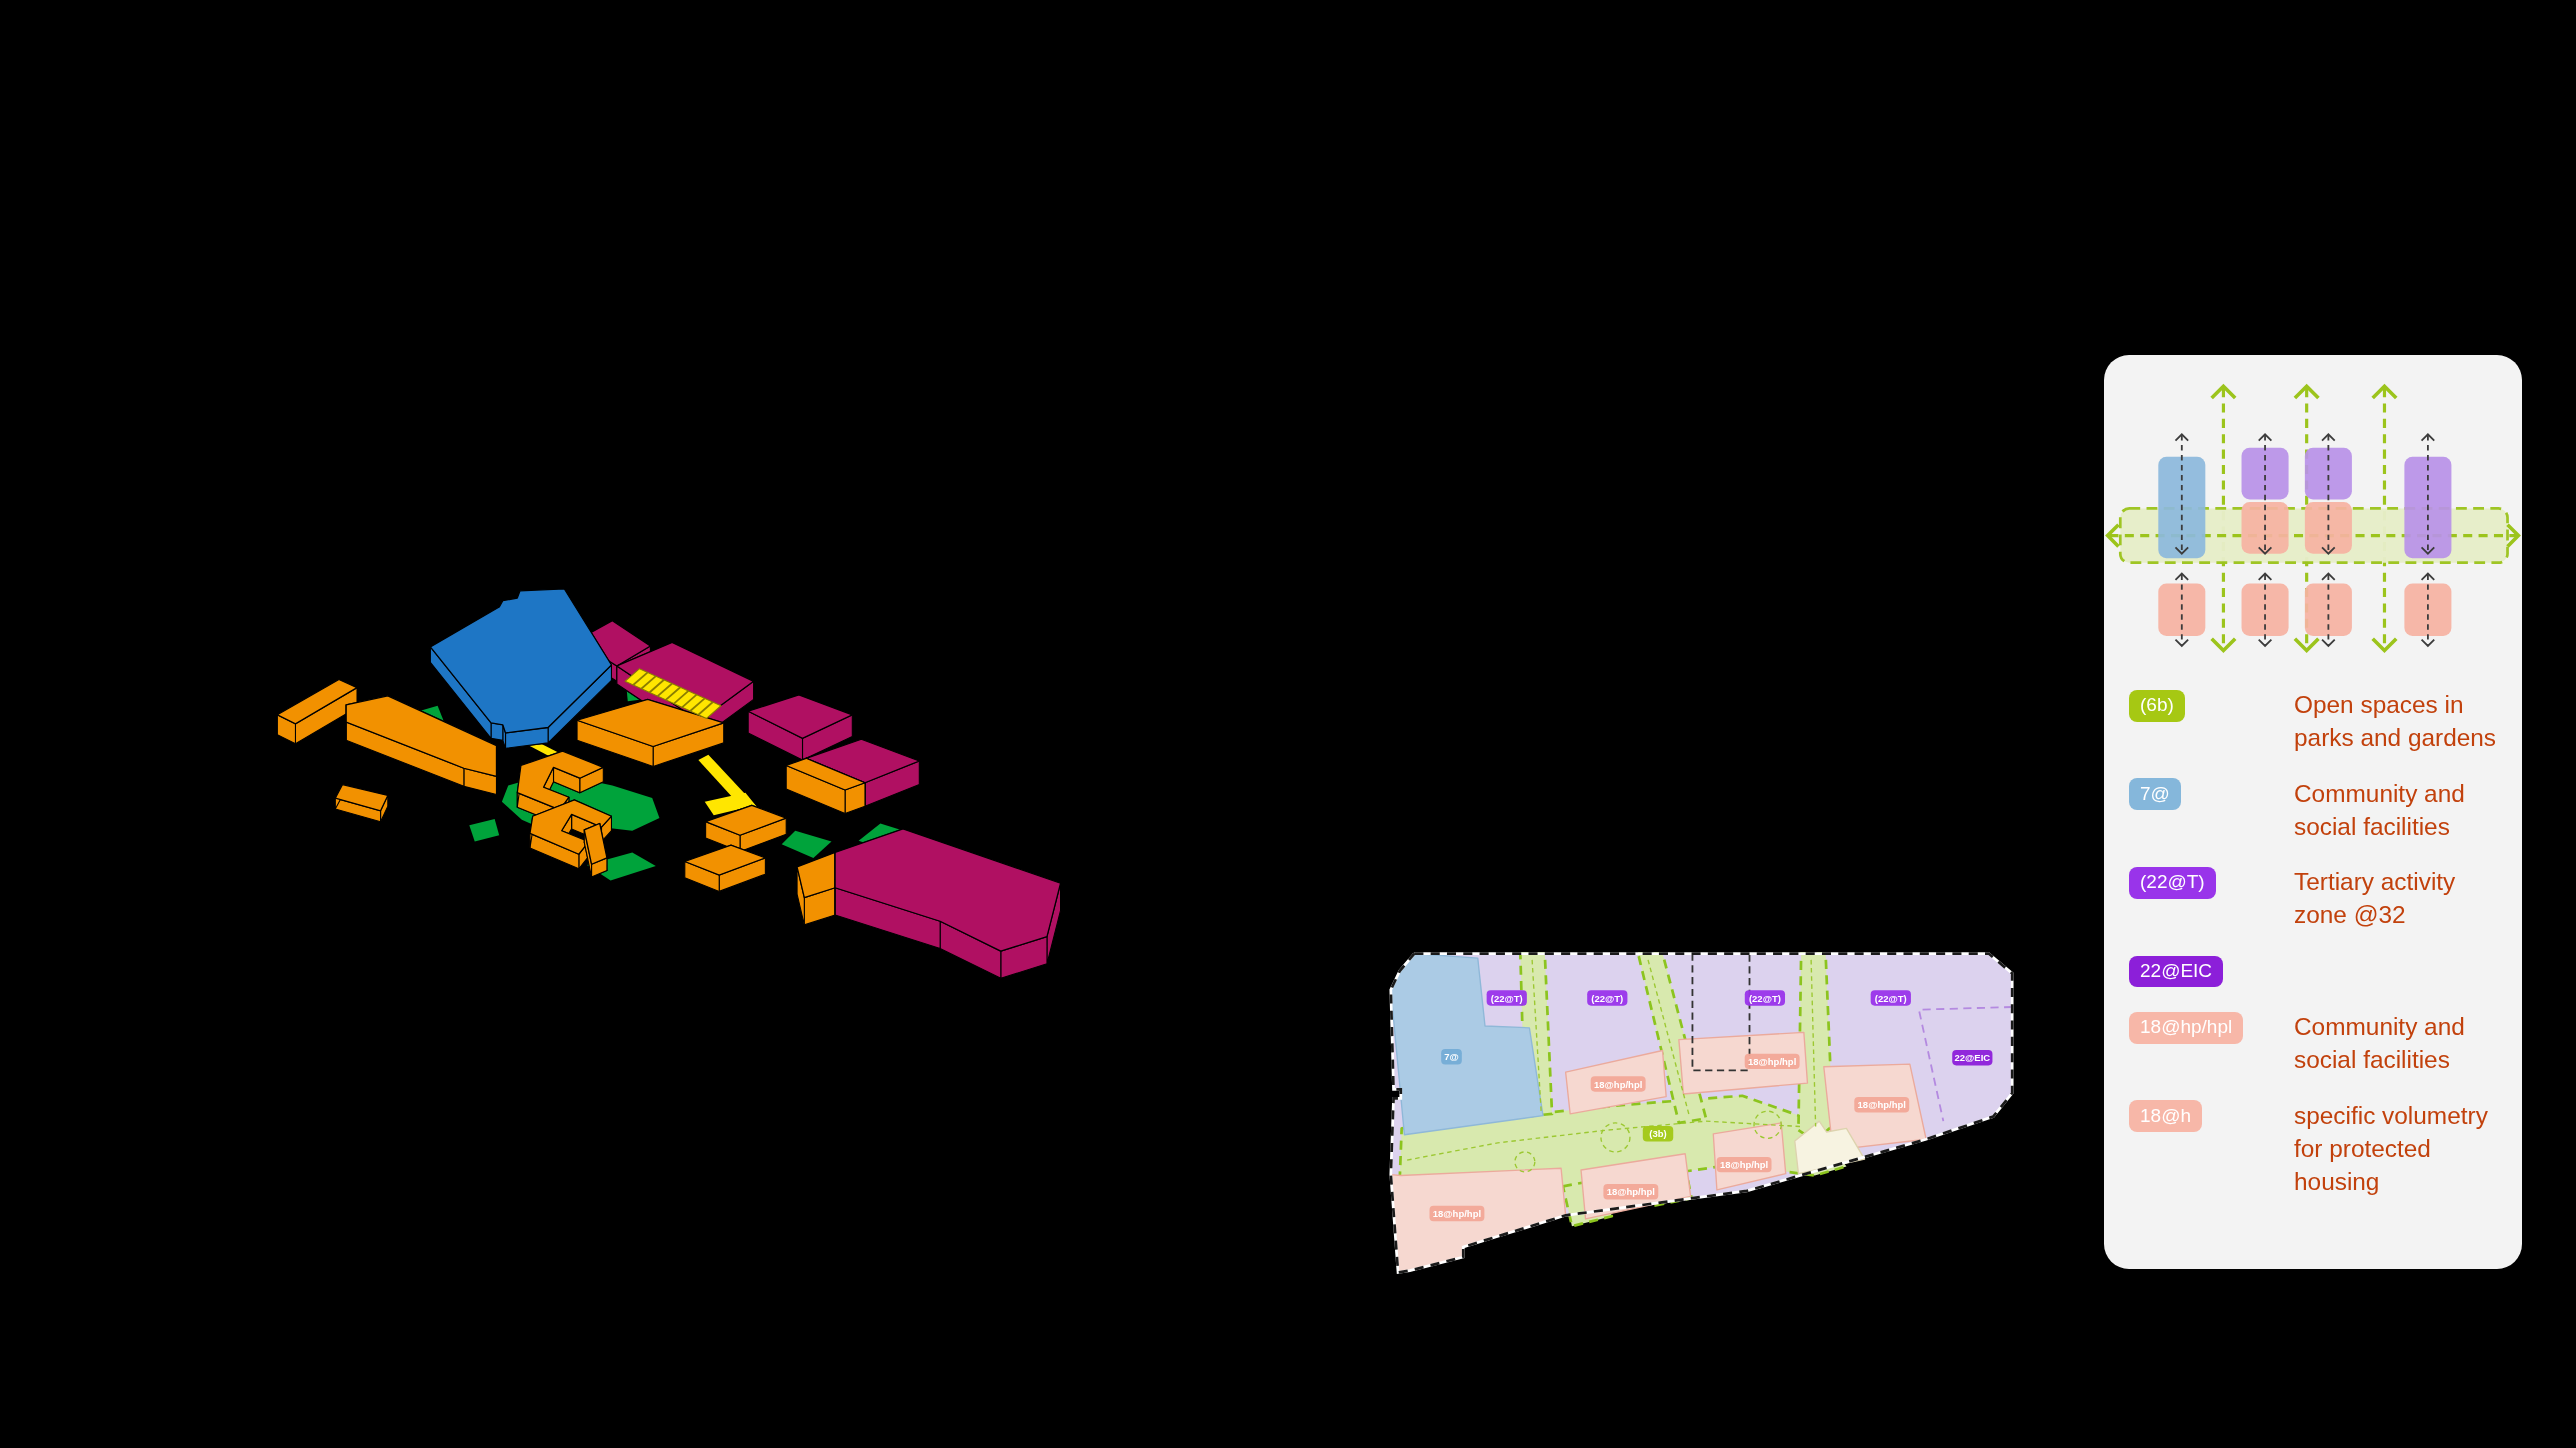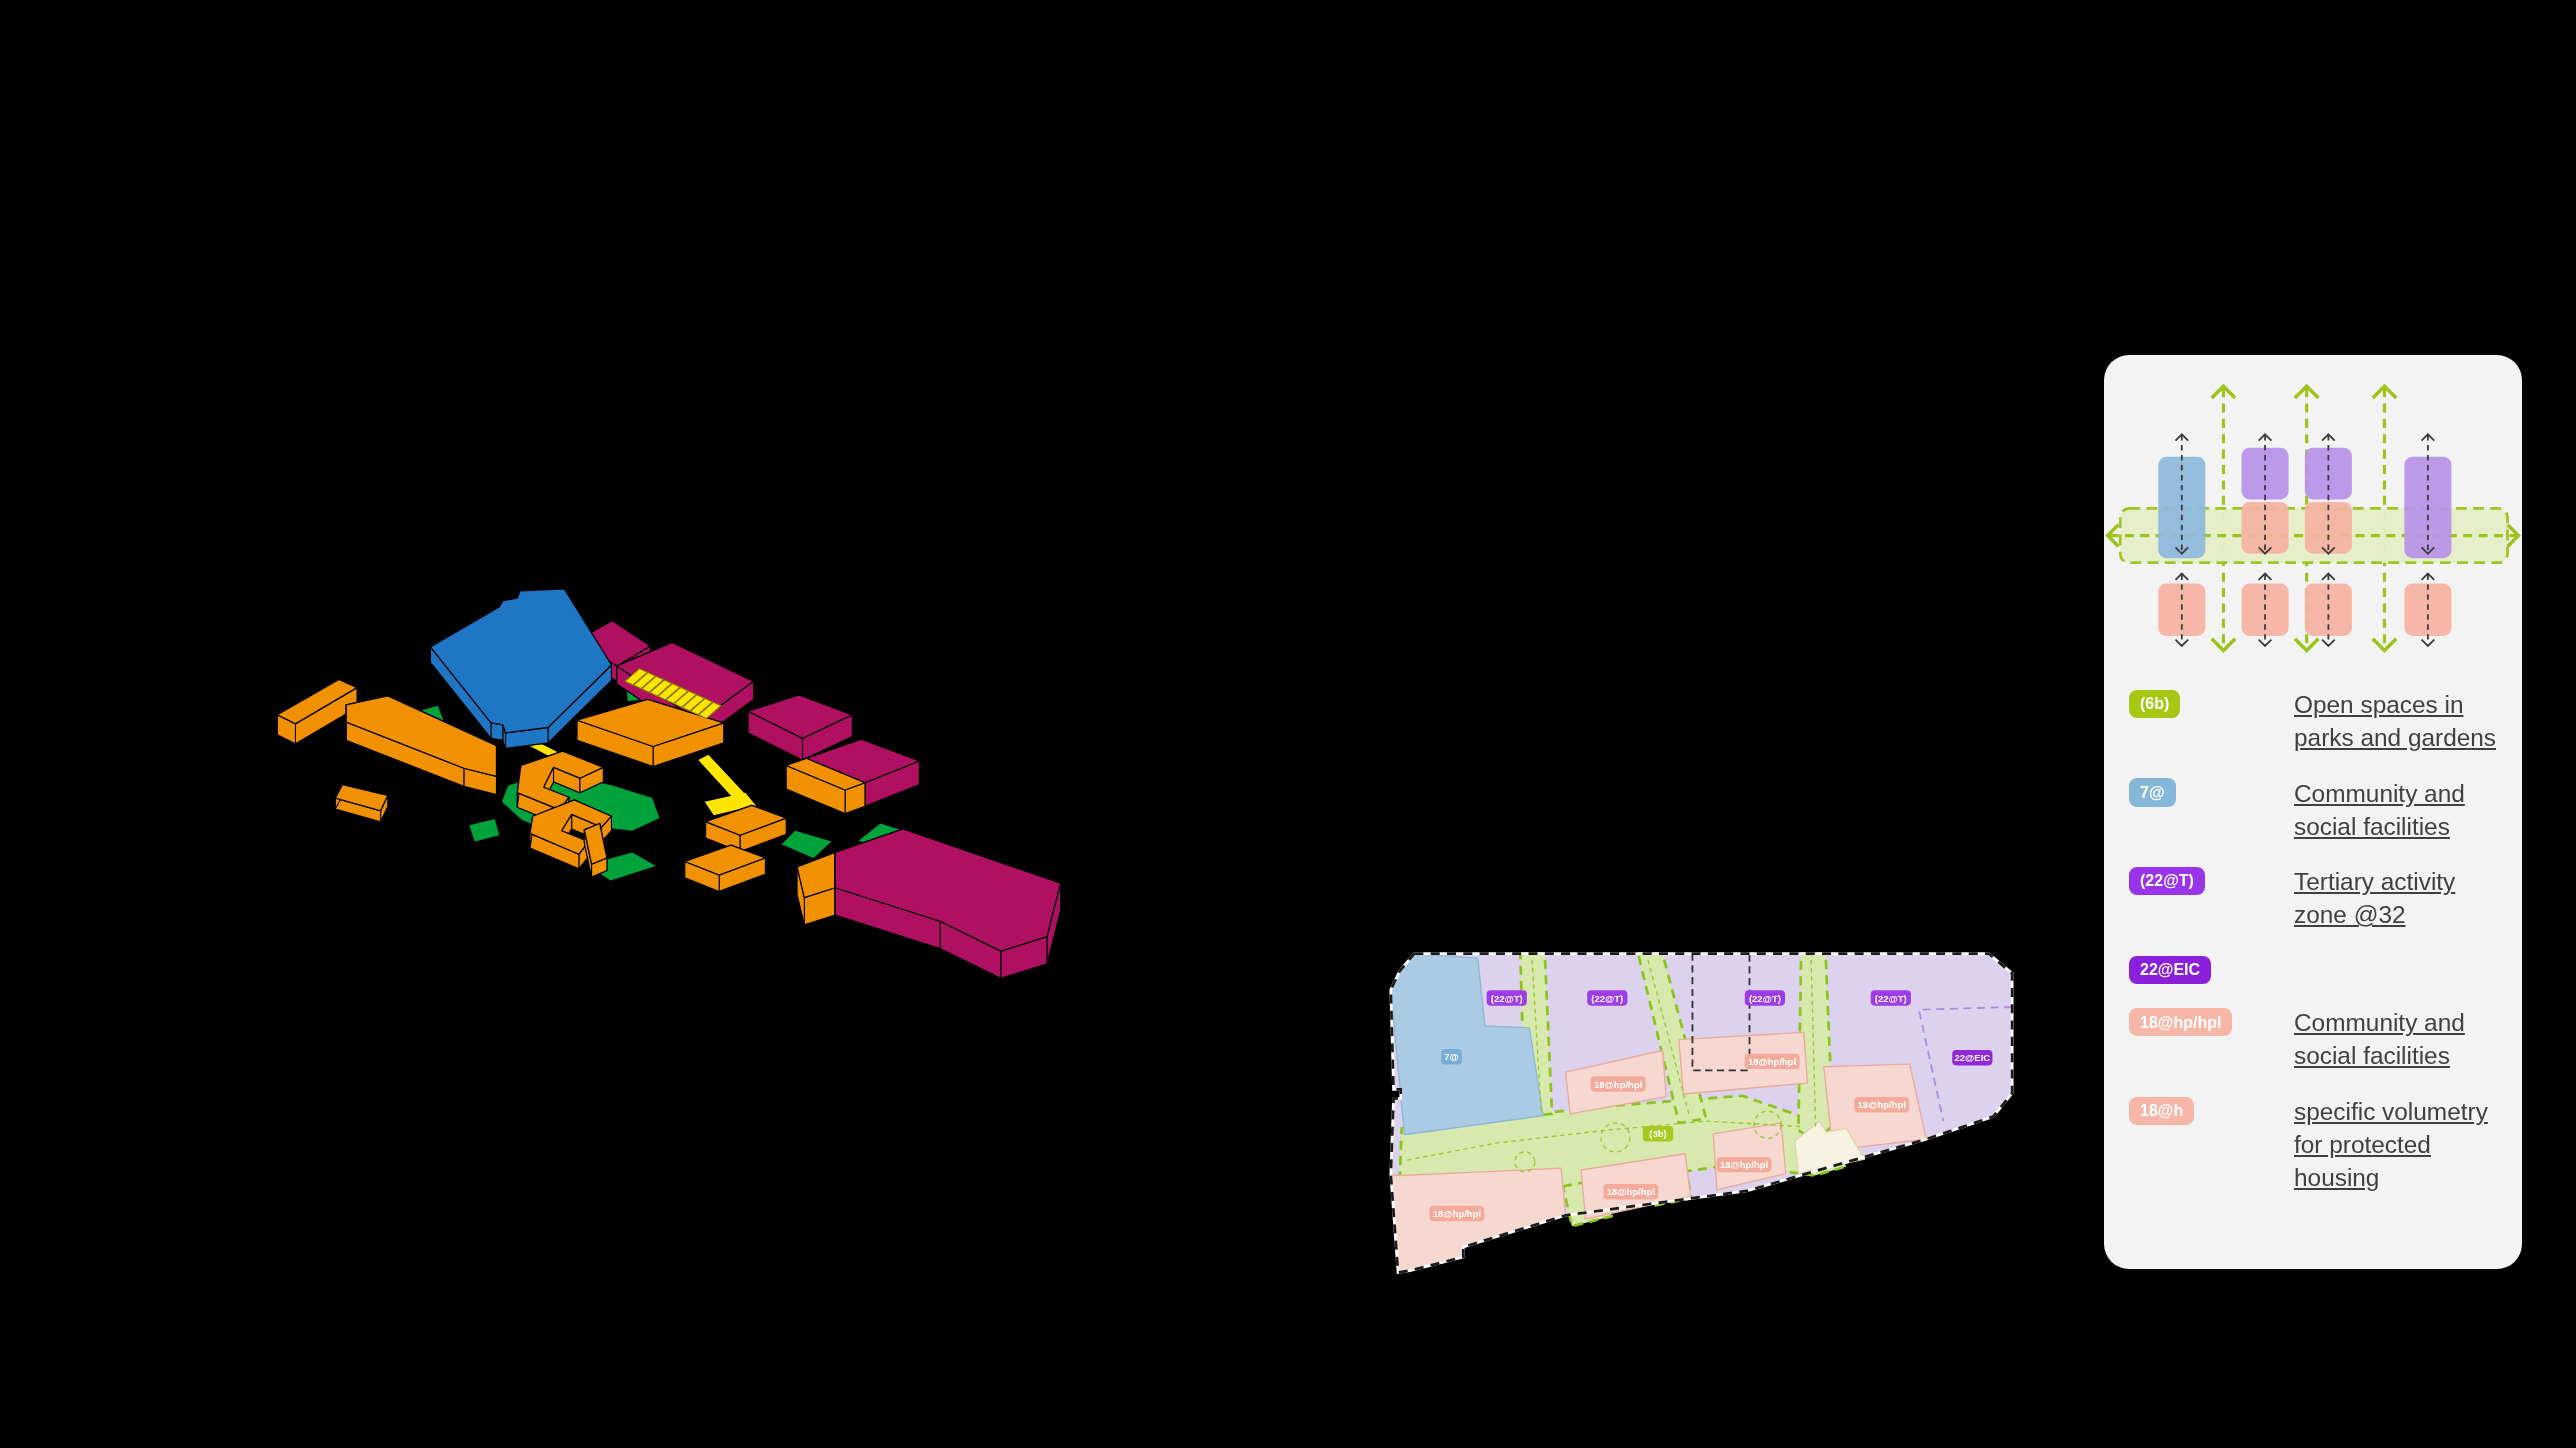--- a/index.html
+++ b/index.html
@@ -19,26 +19,26 @@
     box-sizing:border-box;
   }
   #legend-diagram{position:absolute;left:0;top:12.7px;width:418px;height:308px;}
   #legend-rows{
     position:absolute;left:25px;top:333px;right:16.3px;
     display:flex;flex-direction:column;
   }
   .legend-row{display:flex;align-items:flex-start;margin-bottom:22.6px;}
   .legend-badge-col{width:165px;flex:0 0 165px;padding-top:1.8px;}
   .legend-badge{
-    display:inline-block;color:#fff;font-weight:bold;
-    font-size:16px;line-height:1.2;padding:4.5px 11px;border-radius:8.1px;
+    display:inline-block;color:#fff;font-weight:normal;
+    font-size:19px;line-height:1.2;padding:4.5px 11px;border-radius:8.1px;
     letter-spacing:0;
   }
   .legend-text{
-    font-size:24.4px;line-height:33px;color:#404040;width:228px;text-decoration:underline;
+    font-size:24.4px;line-height:33px;color:#c2410c;width:228px;
   }
   svg{display:block;}
 </style>
 </head>
 <body>
 
 <div class="abs" id="axon-wrap">
   <svg id="axon-svg" width="833" height="471" viewBox="0 0 920 520">
       <polygon points="167,173 205,162 213,182 176,197" fill="#00A33B"></polygon>
       <polygon points="283,250 332,236 398,250 442,264 450,286 420,300 368,294 330,302 298,288 276,268" fill="#00A33B"></polygon>

